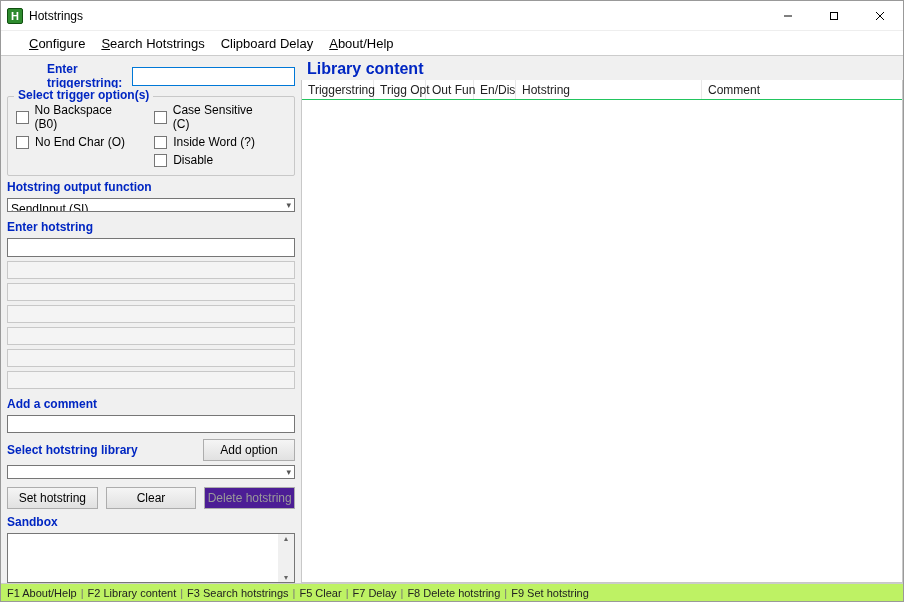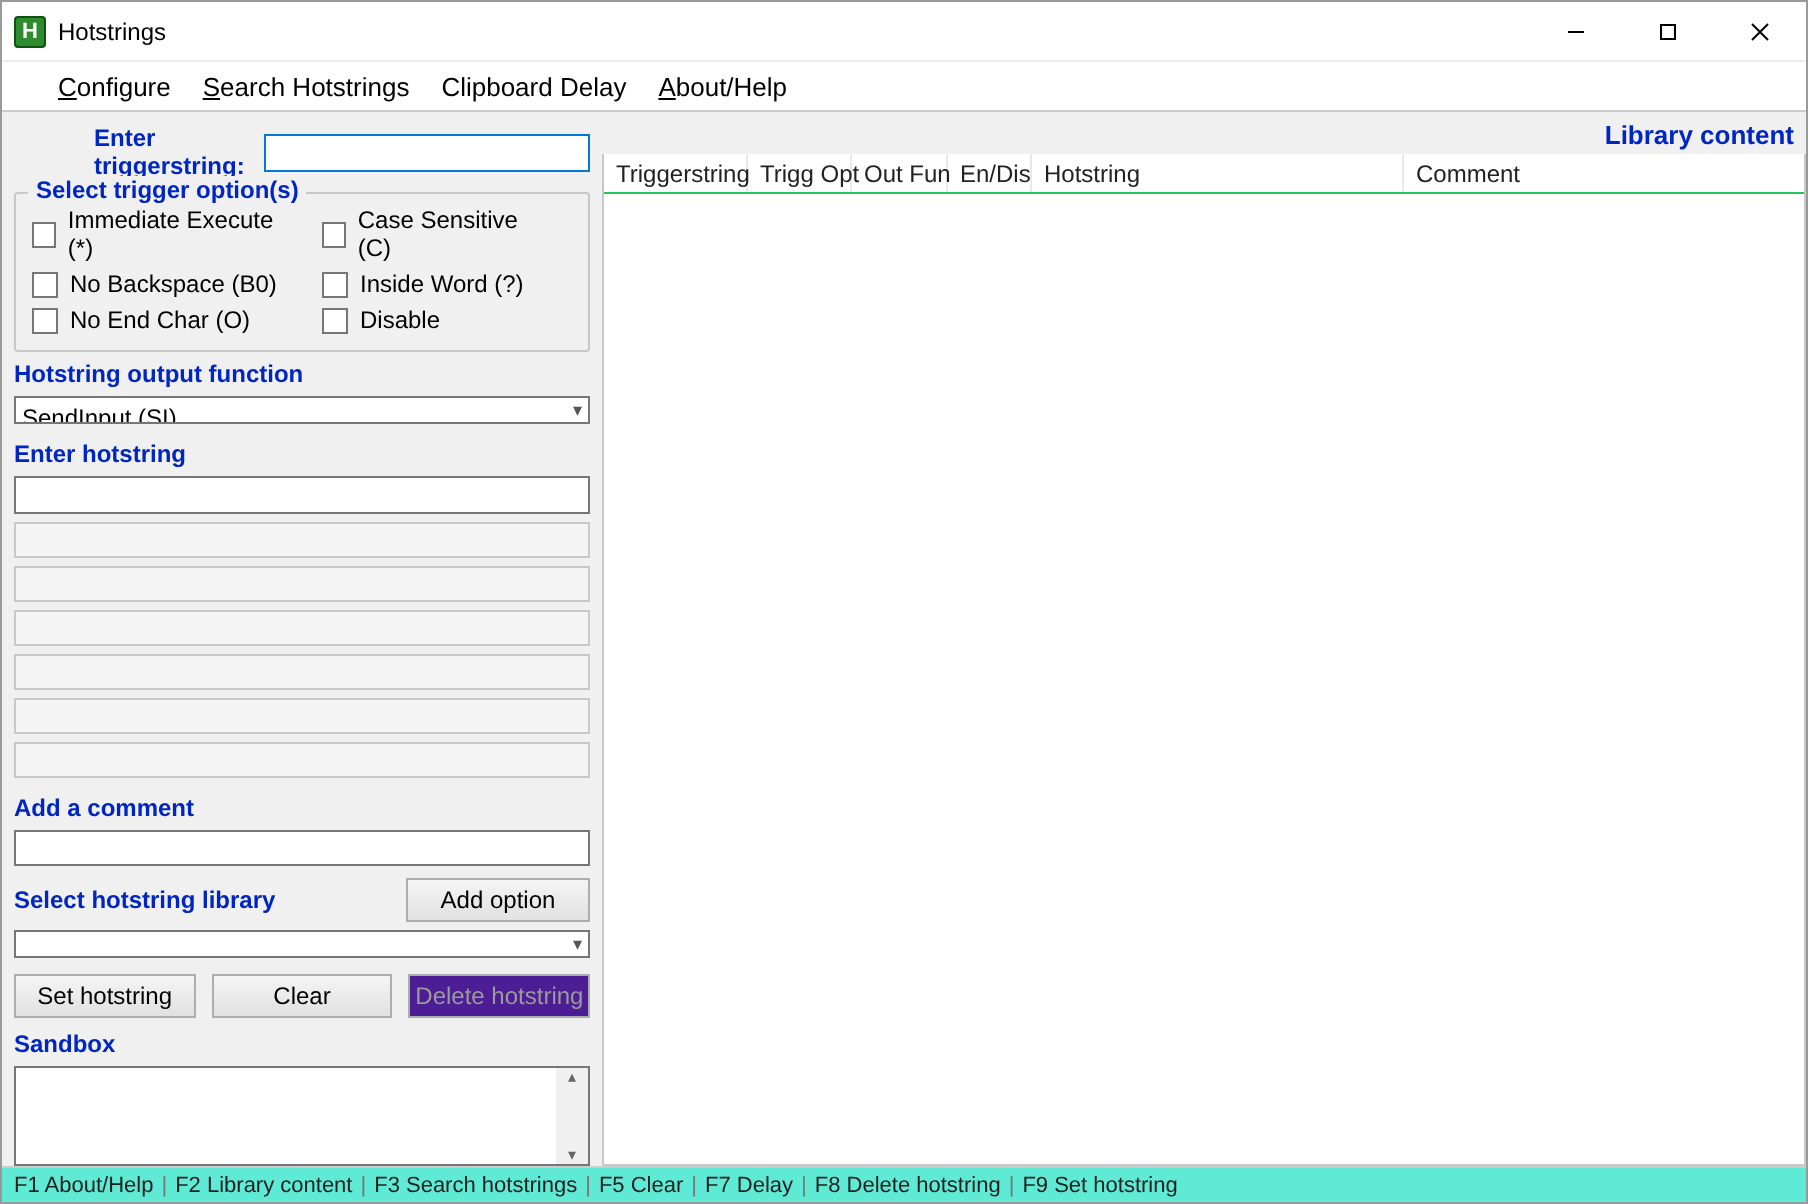--- a/index.html
+++ b/index.html
@@ -31,26 +31,26 @@
   .select .arrow { font-size:9px; color:#555; }
   .stack { display:flex; flex-direction:column; gap:4px; }
   .tline { height:18px; border:1px solid #c8c8c8; background:#f4f4f4; }
   .btn { height:22px; border:1px solid #adadad; background:linear-gradient(#f5f5f5,#e1e1e1); font-size:12px; display:flex; align-items:center; justify-content:center; cursor:default; }
   .btn.disabled { color:#9a9a9a; background:#4c1d95; }
   .btnrow { display:flex; gap:8px; }
   .btnrow .btn { flex:1; }
   .sandbox { height:74px; border:1px solid #767676; background:#fff; position:relative; }
   .sandbox .scroll { position:absolute; right:0; top:0; bottom:0; width:16px; background:#f0f0f0; display:flex; flex-direction:column; justify-content:space-between; align-items:center; }
   .sandbox .scroll span { font-size:8px; color:#666; }
-  .rightlbl { color:#0026c2; font-weight:bold; padding:4px 6px 2px 6px; font-size:13px;text-align:right; }
+  .rightlbl { color:#0026c2; font-weight:bold; padding:4px 6px 2px 6px; font-size:16px; }
   .table { flex:1; background:#fff; border:1px solid #c8c8c8; border-top:none; margin:0; overflow:hidden; }
   .thead { display:flex; height:20px; border-bottom:1px solid #22c55e; }
   .th { padding:2px 6px; font-size:12px; color:#222; border-right:1px solid #e8e8e8; display:flex; align-items:center; white-space:nowrap; }
   .th:last-child { border-right:none; }
-  .statusbar { height:18px; background:#5eead4; border-top:1px solid #ccc; display:flex; align-items:center; padding:0 6px; gap:4px; font-size:11px; color:#222; }
+  .statusbar { height:18px; background:#bef264; border-top:1px solid #ccc; display:flex; align-items:center; padding:0 6px; gap:4px; font-size:11px; color:#222; }
   .sep { color:#777; }
   .librow { display:flex; align-items:center; gap:8px; }
   .librow .lbl { flex:1; }
 </style>
 </head>
 <body>
 
 <div class="window">
 
   <div class="titlebar">
@@ -88,24 +88,20 @@
 
       <div class="row">
         <span class="lbl" style="width:150px">Enter triggerstring:</span>
         <input class="tinput" style="flex: 1 1 0%;" value="">
       </div>
 
       <div class="fieldset">
         <div class="legend">Select trigger option(s)</div>
         <div class="checks">
           <div class="col">
-            <label class="chk">
-                <span class="chkbox"></span>
-                <span>Immediate Execute (*)</span>
-              </label>
             <label class="chk">
                 <span class="chkbox"></span>
                 <span>No Backspace (B0)</span>
               </label>
             <label class="chk">
                 <span class="chkbox"></span>
                 <span>No End Char (O)</span>
               </label>
           </div>
           <div class="col">

